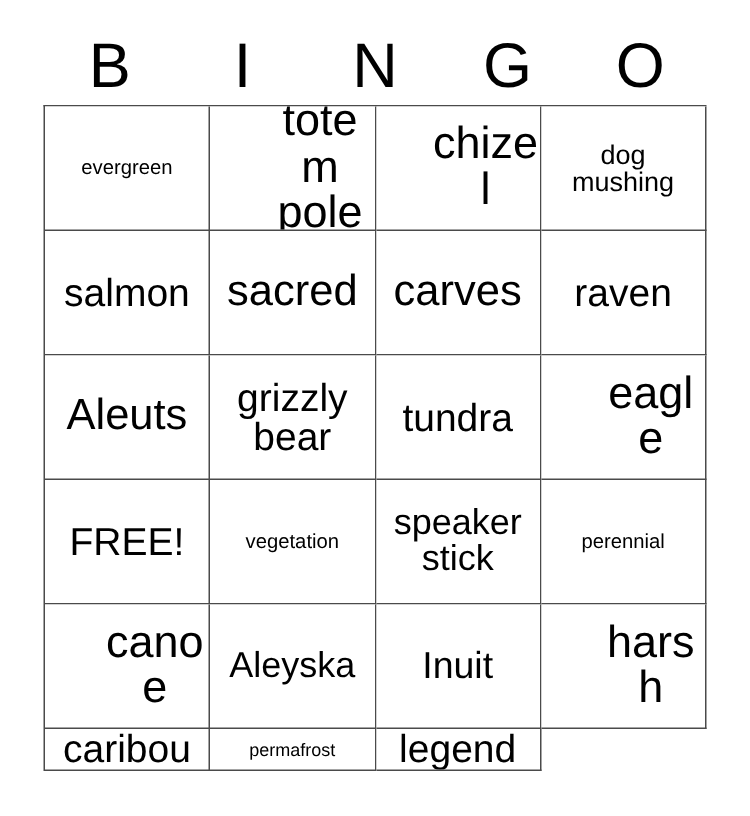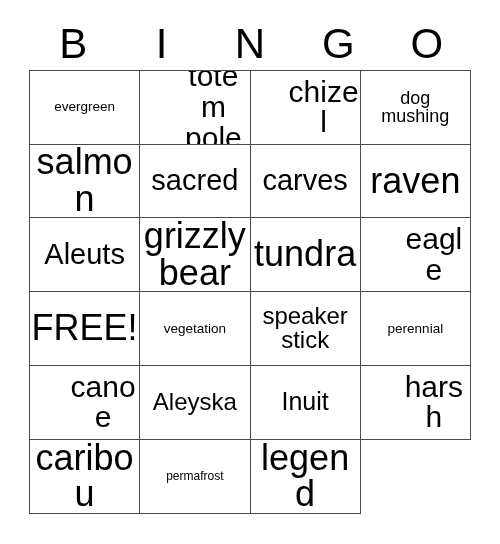--- a/index.html
+++ b/index.html
@@ -74,21 +74,21 @@
     color: #000000;
     display: block;
     width: 100%;
   }
   
   .t-xs  { font-size: 12px; text-align: center; }
   .t-sm  { font-size: 13.5px; }
   .t-md  { font-size: 18px; }
   .t-lg  { font-size: 24px; }
   .t-xl  { font-size: 29px; }
-  .t-2xl { font-size: 36px; }
+  .t-2xl { font-size: 26px; }
   .t-3xl { font-size: 30px; margin-left: 37px; }
   .t-4xl { font-size: 25px; }
 </style>
 </head>
 <body>
 
 <div id="card">
 
   <div id="header-row">
     <div class="header-letter">B</div>

